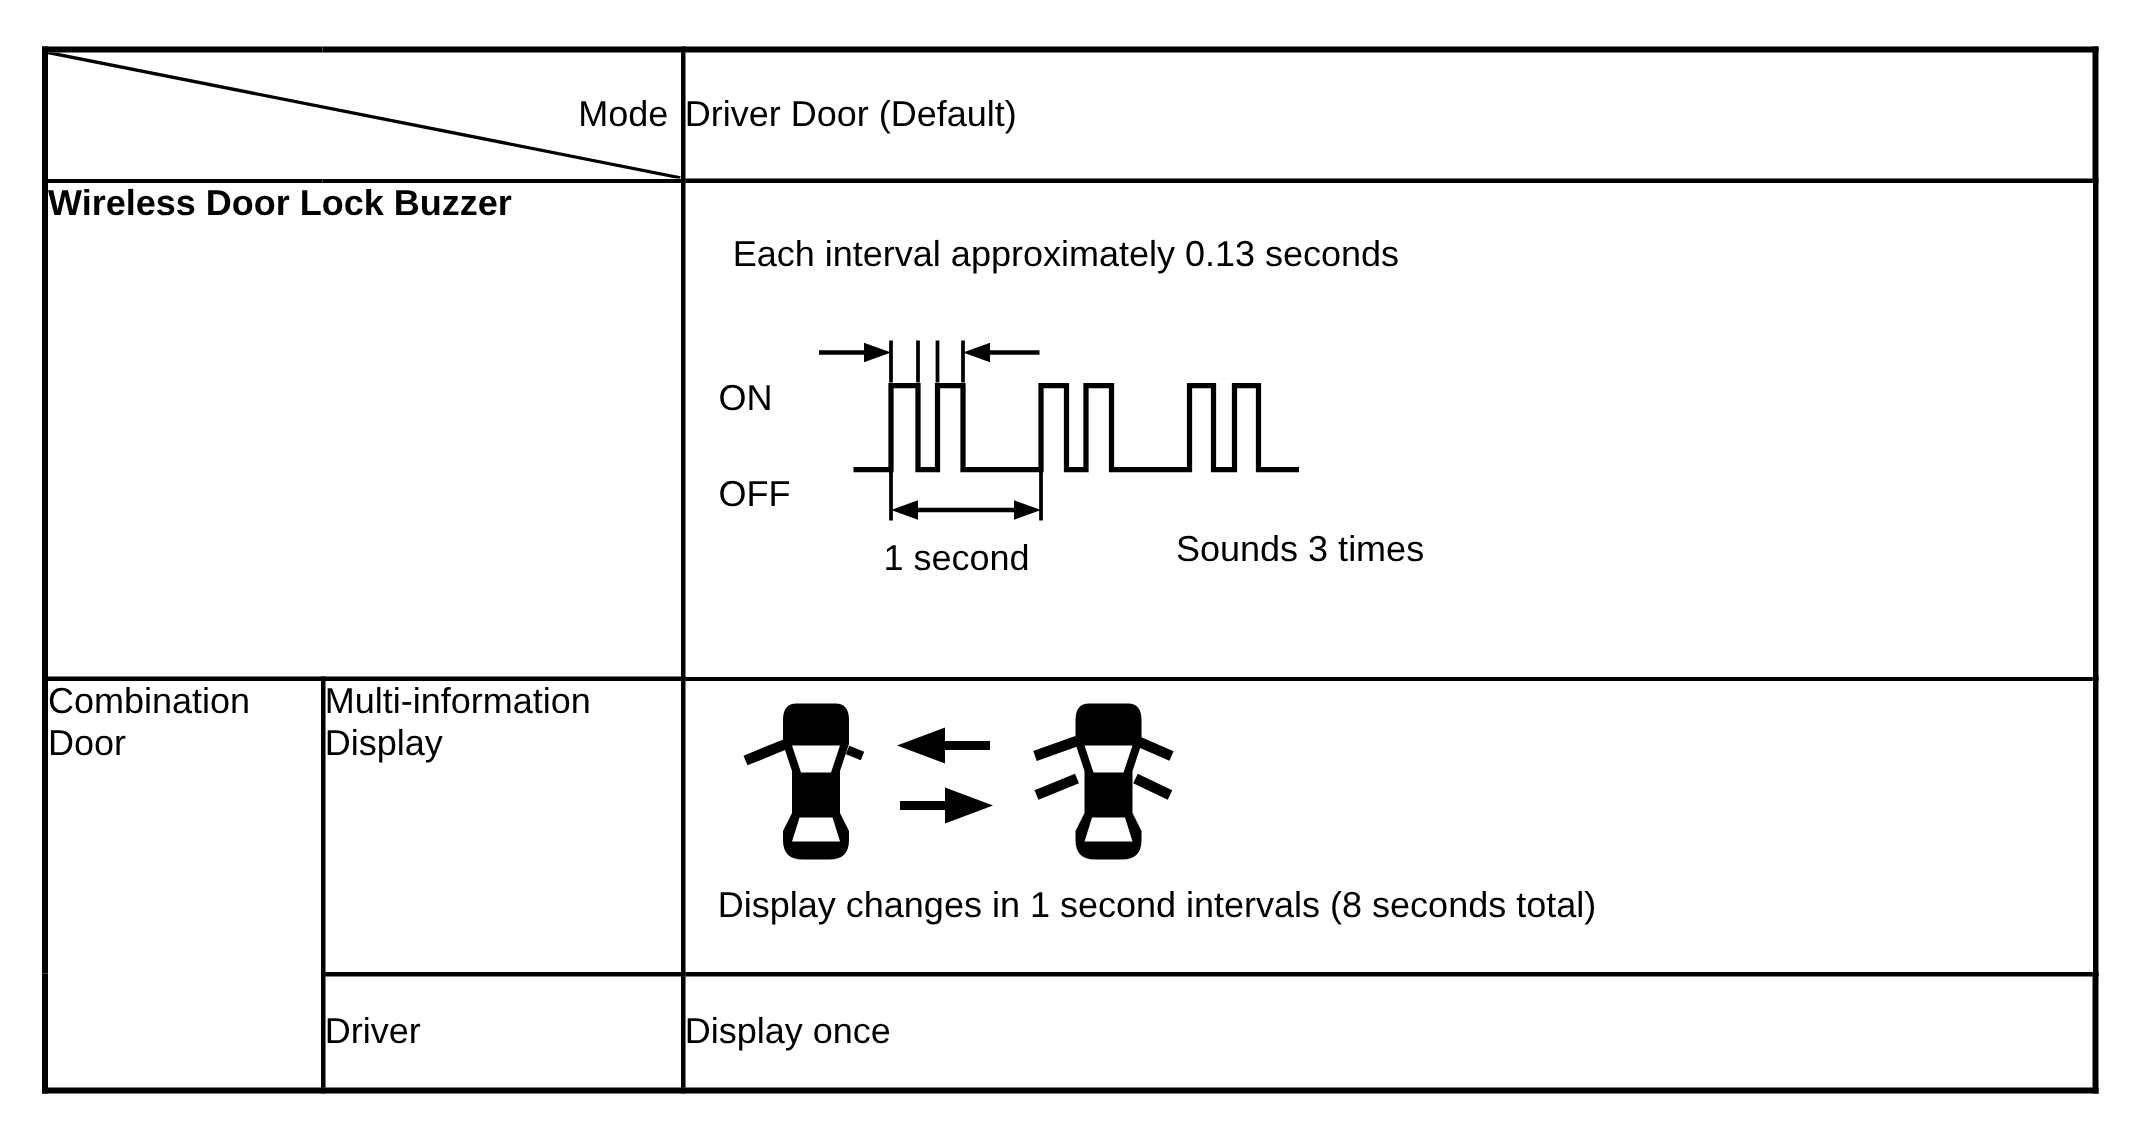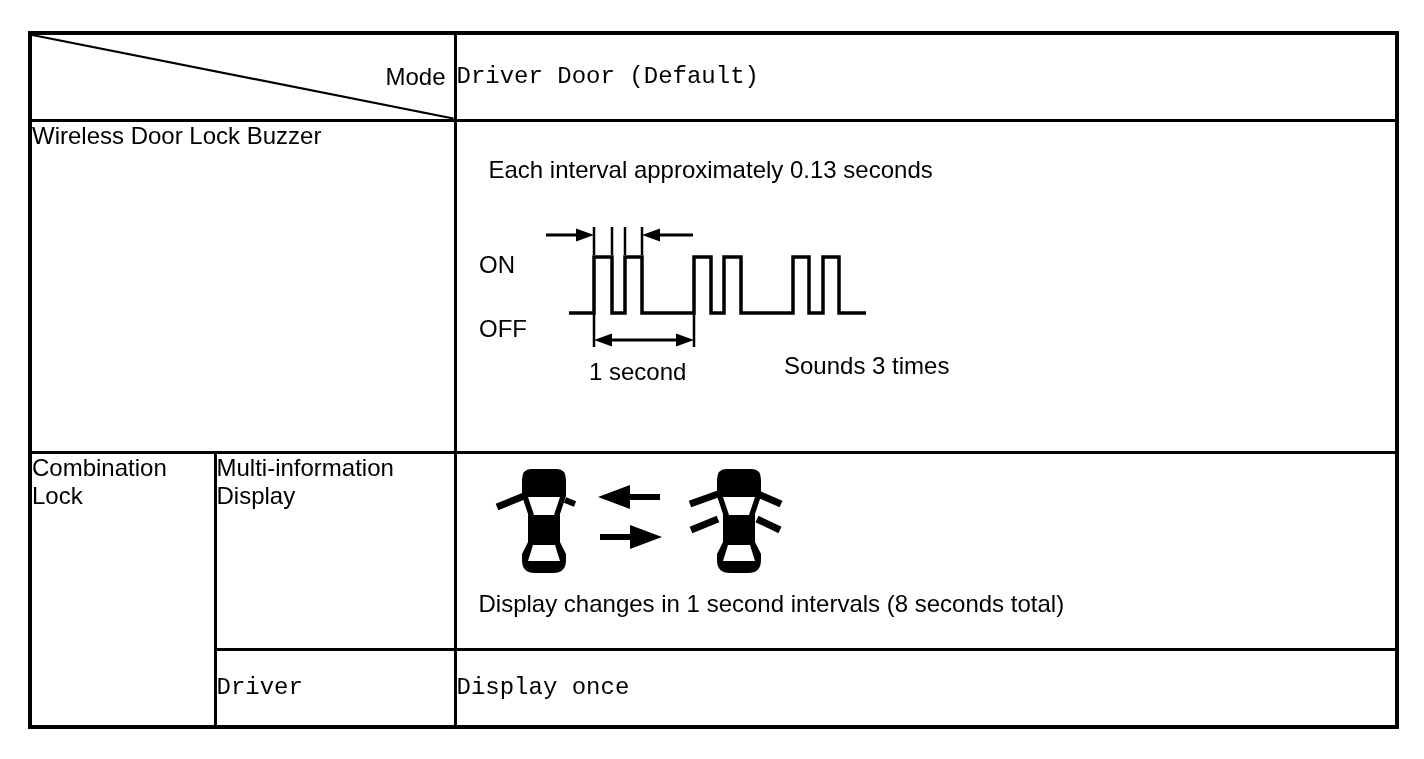--- a/index.html
+++ b/index.html
@@ -24,22 +24,22 @@
     padding:0;
     background:#fff;
   }
   .corner-cell{position:relative;}
   .corner-svg{position:absolute;left:0;top:0;width:100%;height:100%;display:block;}
   .corner-label{
     position:absolute;right:8px;top:50%;
     transform:translateY(-50%);
   }
   .vtop{vertical-align:top;}
-  .vmid{vertical-align:middle;font-family:Liberation Mono, monospace;}
-  .label-wireless{padding:34px 6px 0 15px;}
+  .vmid{vertical-align:middle;}
+  .label-wireless{padding:34px 6px 0 15px;font-weight:bold;}
   .cell-mode-value{padding-left:20px;}
   .label-meter{padding:32px 6px 0 15px;}
   .label-multi{padding:32px 10px 0 17px;}
   .label-buzzer{padding-left:17px;}
   .cell-sounds-once{padding-left:21px;}
   .content-cell{position:relative;}
   .interval-note{position:absolute;left:32px;top:34px;white-space:nowrap;}
   .display-note{position:absolute;left:22px;top:136px;white-space:nowrap;}
   .waveform-svg{position:absolute;left:14px;top:100px;}
   .cars-svg{position:absolute;left:28px;top:10px;}
@@ -107,21 +107,21 @@
             <polygon points="123,118 141,111.5 141,124.5" fill="#000"></polygon>
             <polygon points="223,118 205,111.5 205,124.5" fill="#000"></polygon>
           </g>
           <text x="118" y="158">1 second</text>
           <text x="313" y="152">Sounds 3 times</text>
         </svg>
       </td>
     </tr>
 
     <tr style="height:197px">
-      <td rowspan="2" class="vtop label-meter">Combination Lock</td>
+      <td rowspan="2" class="vtop label-meter">Combination Door</td>
       <td class="vtop label-multi">Multi-information Display</td>
       <td class="content-cell vtop">
         <svg class="cars-svg" width="310" height="120" viewBox="0 0 310 120">
 
           <g>
             <line x1="12" y1="43" x2="39" y2="32" stroke="#000" stroke-width="7"></line>
             <line x1="80" y1="36" x2="90" y2="40" stroke="#000" stroke-width="6"></line>
             <path fill="#000" d="M46,5 H72 Q81,5 81,16 V32 L75,50 V78 L81,90 V96 Q81,109 68,109 H50 Q37,109 37,96 V90 L43,78 V50 L37,32 V16 Q37,5 46,5 Z"></path>
             <polygon fill="#fff" points="43,33 75,33 69,51 49,51"></polygon>
             <polygon fill="#fff" points="48,81 70,81 75,97 43,97"></polygon>

